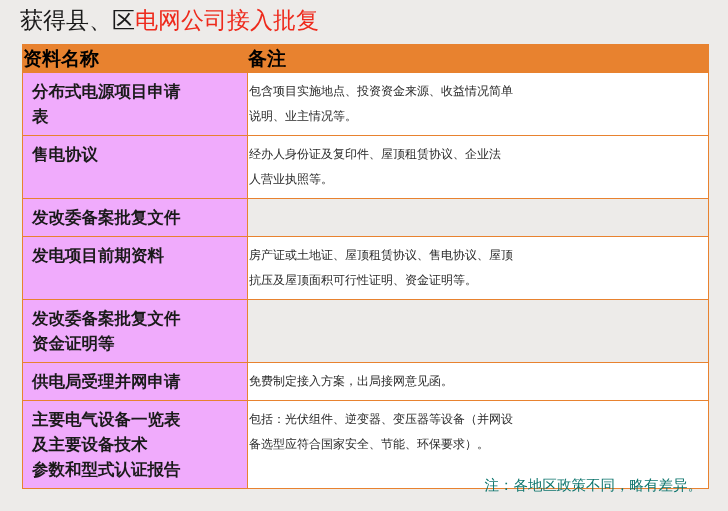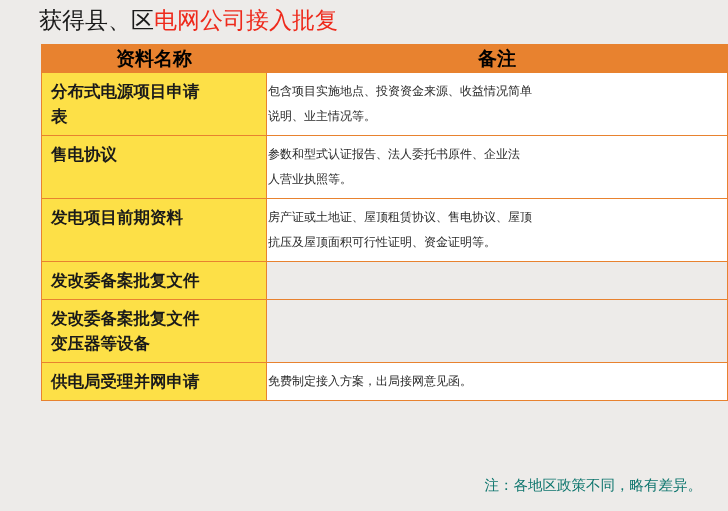--- a/index.html
+++ b/index.html
@@ -11,21 +11,20 @@
     height: 511px;
     background: #edebe9;
     font-family: "DejaVu Sans", "Liberation Sans", sans-serif;
     overflow: hidden;
     position: relative;
   }
 
   .page {
     position: absolute;
     inset: 0;
-    margin-left: 19px;
   }
 
   
   .title {
     position: absolute;
     left: 20px;
     top: 4px;
     font-size: 23px;
     line-height: 32px;
     white-space: nowrap;
@@ -51,30 +50,30 @@
 
   .col-name  { width: 225px; }
   .col-note  { width: 461px; }
 
   
   thead th {
     background: #e8822f;
     color: #000000;
     font-size: 19px;
     font-weight: bold;
-    text-align: center;
+    text-align: left;
     height: 27px;
     line-height: 27px;
     vertical-align: middle;
     border: 1px solid #e8822f;
   }
 
   
   td.cell-name {
-    background: #fde047;
+    background: #f0abfc;
     color: #1a1a1a;
     font-size: 16.5px;
     font-weight: bold;
     line-height: 25px;
     padding: 6px 6px 6px 9px;
   }
   td.cell-note {
     background: #ffffff;
     color: #2a2a2a;
     font-size: 12px;
@@ -128,52 +127,63 @@
           <td class="cell-note">
             <span class="nt-line">包含项目实施地点、投资资金来源、收益情况简单</span>
             <span class="nt-line">说明、业主情况等。</span>
           </td>
         </tr>
         <tr>
           <td class="cell-name">
             <span class="nm-line">售电协议</span>
           </td>
           <td class="cell-note">
-            <span class="nt-line">参数和型式认证报告、法人委托书原件、企业法</span>
+            <span class="nt-line">经办人身份证及复印件、屋顶租赁协议、企业法</span>
             <span class="nt-line">人营业执照等。</span>
           </td>
+        </tr>
+        <tr>
+          <td class="cell-name">
+            <span class="nm-line">发改委备案批复文件</span>
+          </td>
+          <td class="cell-note empty">&nbsp;</td>
         </tr>
         <tr>
           <td class="cell-name">
             <span class="nm-line">发电项目前期资料</span>
           </td>
           <td class="cell-note">
             <span class="nt-line">房产证或土地证、屋顶租赁协议、售电协议、屋顶</span>
             <span class="nt-line">抗压及屋顶面积可行性证明、资金证明等。</span>
           </td>
         </tr>
         <tr>
           <td class="cell-name">
             <span class="nm-line">发改委备案批复文件</span>
-          </td>
-          <td class="cell-note empty">&nbsp;</td>
-        </tr>
-        <tr>
-          <td class="cell-name">
-            <span class="nm-line">发改委备案批复文件</span>
-            <span class="nm-line">变压器等设备</span>
+            <span class="nm-line">资金证明等</span>
           </td>
           <td class="cell-note empty">&nbsp;</td>
         </tr>
         <tr>
           <td class="cell-name">
             <span class="nm-line">供电局受理并网申请</span>
           </td>
           <td class="cell-note">
             <span class="nt-line">免费制定接入方案，出局接网意见函。</span>
           </td>
         </tr>
+        <tr>
+          <td class="cell-name">
+            <span class="nm-line">主要电气设备一览表</span>
+            <span class="nm-line">及主要设备技术</span>
+            <span class="nm-line">参数和型式认证报告</span>
+          </td>
+          <td class="cell-note">
+            <span class="nt-line">包括：光伏组件、逆变器、变压器等设备（并网设</span>
+            <span class="nt-line">备选型应符合国家安全、节能、环保要求）。</span>
+          </td>
+        </tr>
       </tbody>
   </table>
 
   <div class="footnote">注：各地区政策不同，略有差异。</div>
 
 </div>
 
 </body></html>

